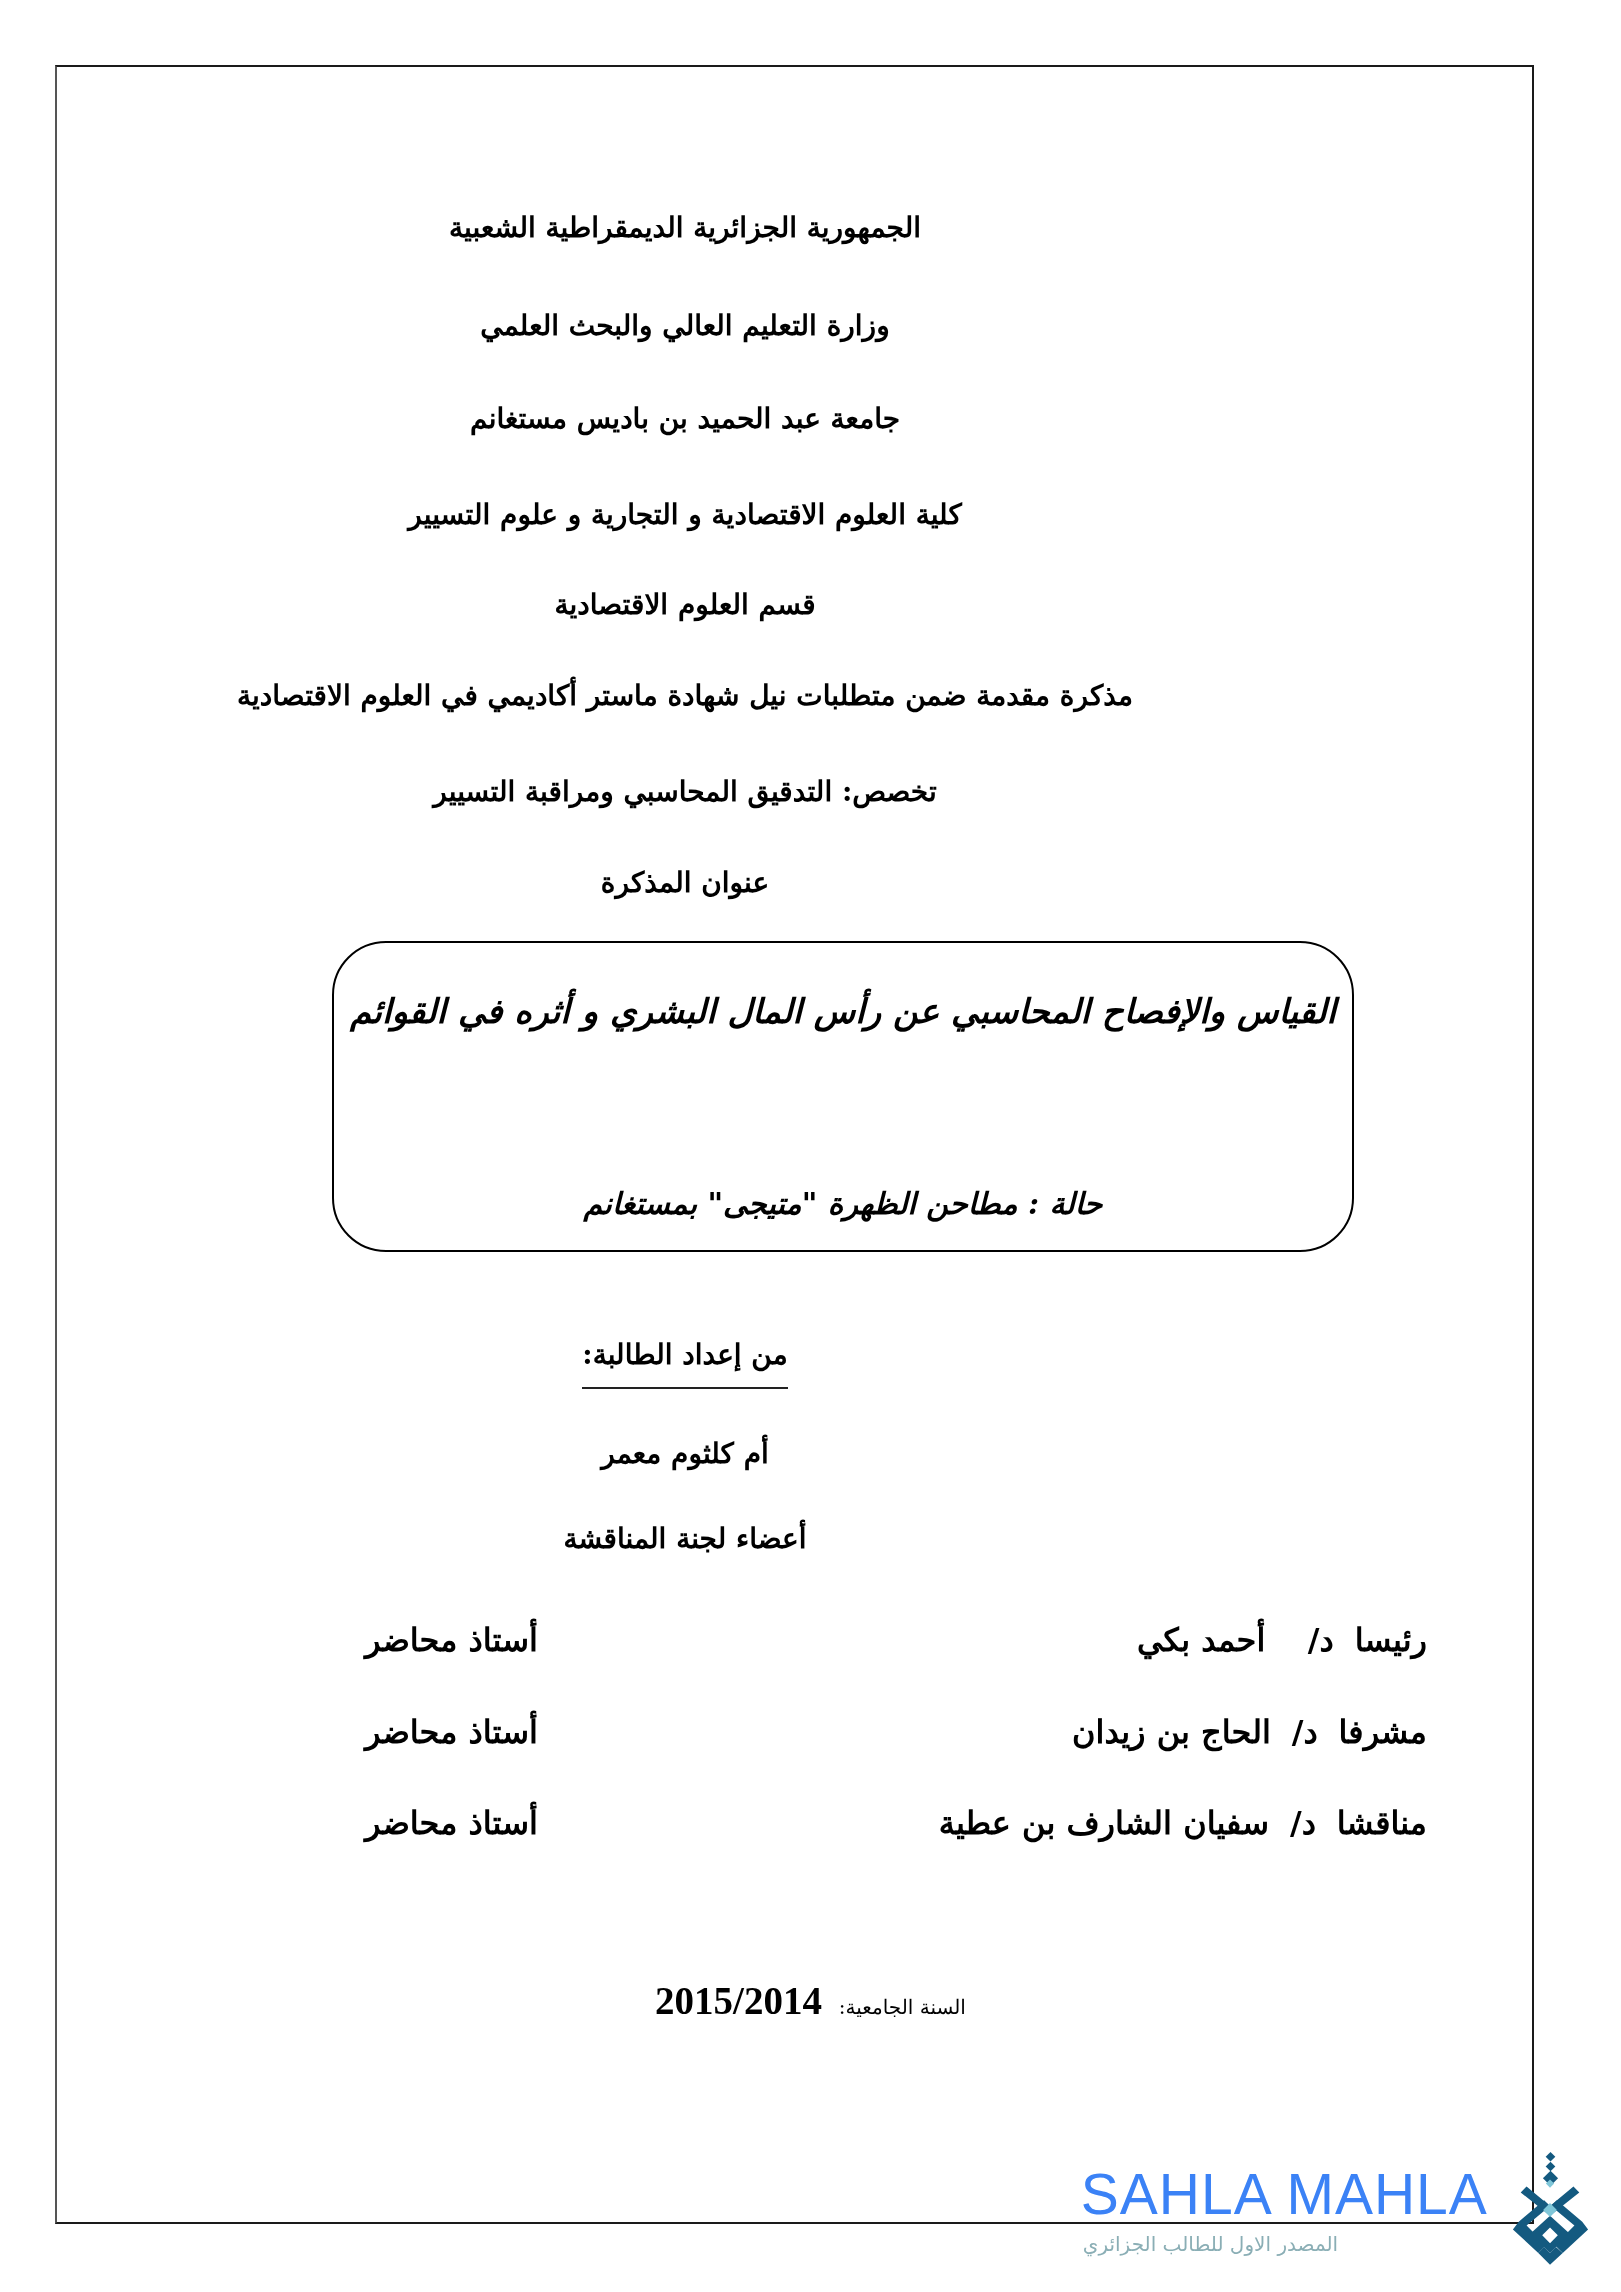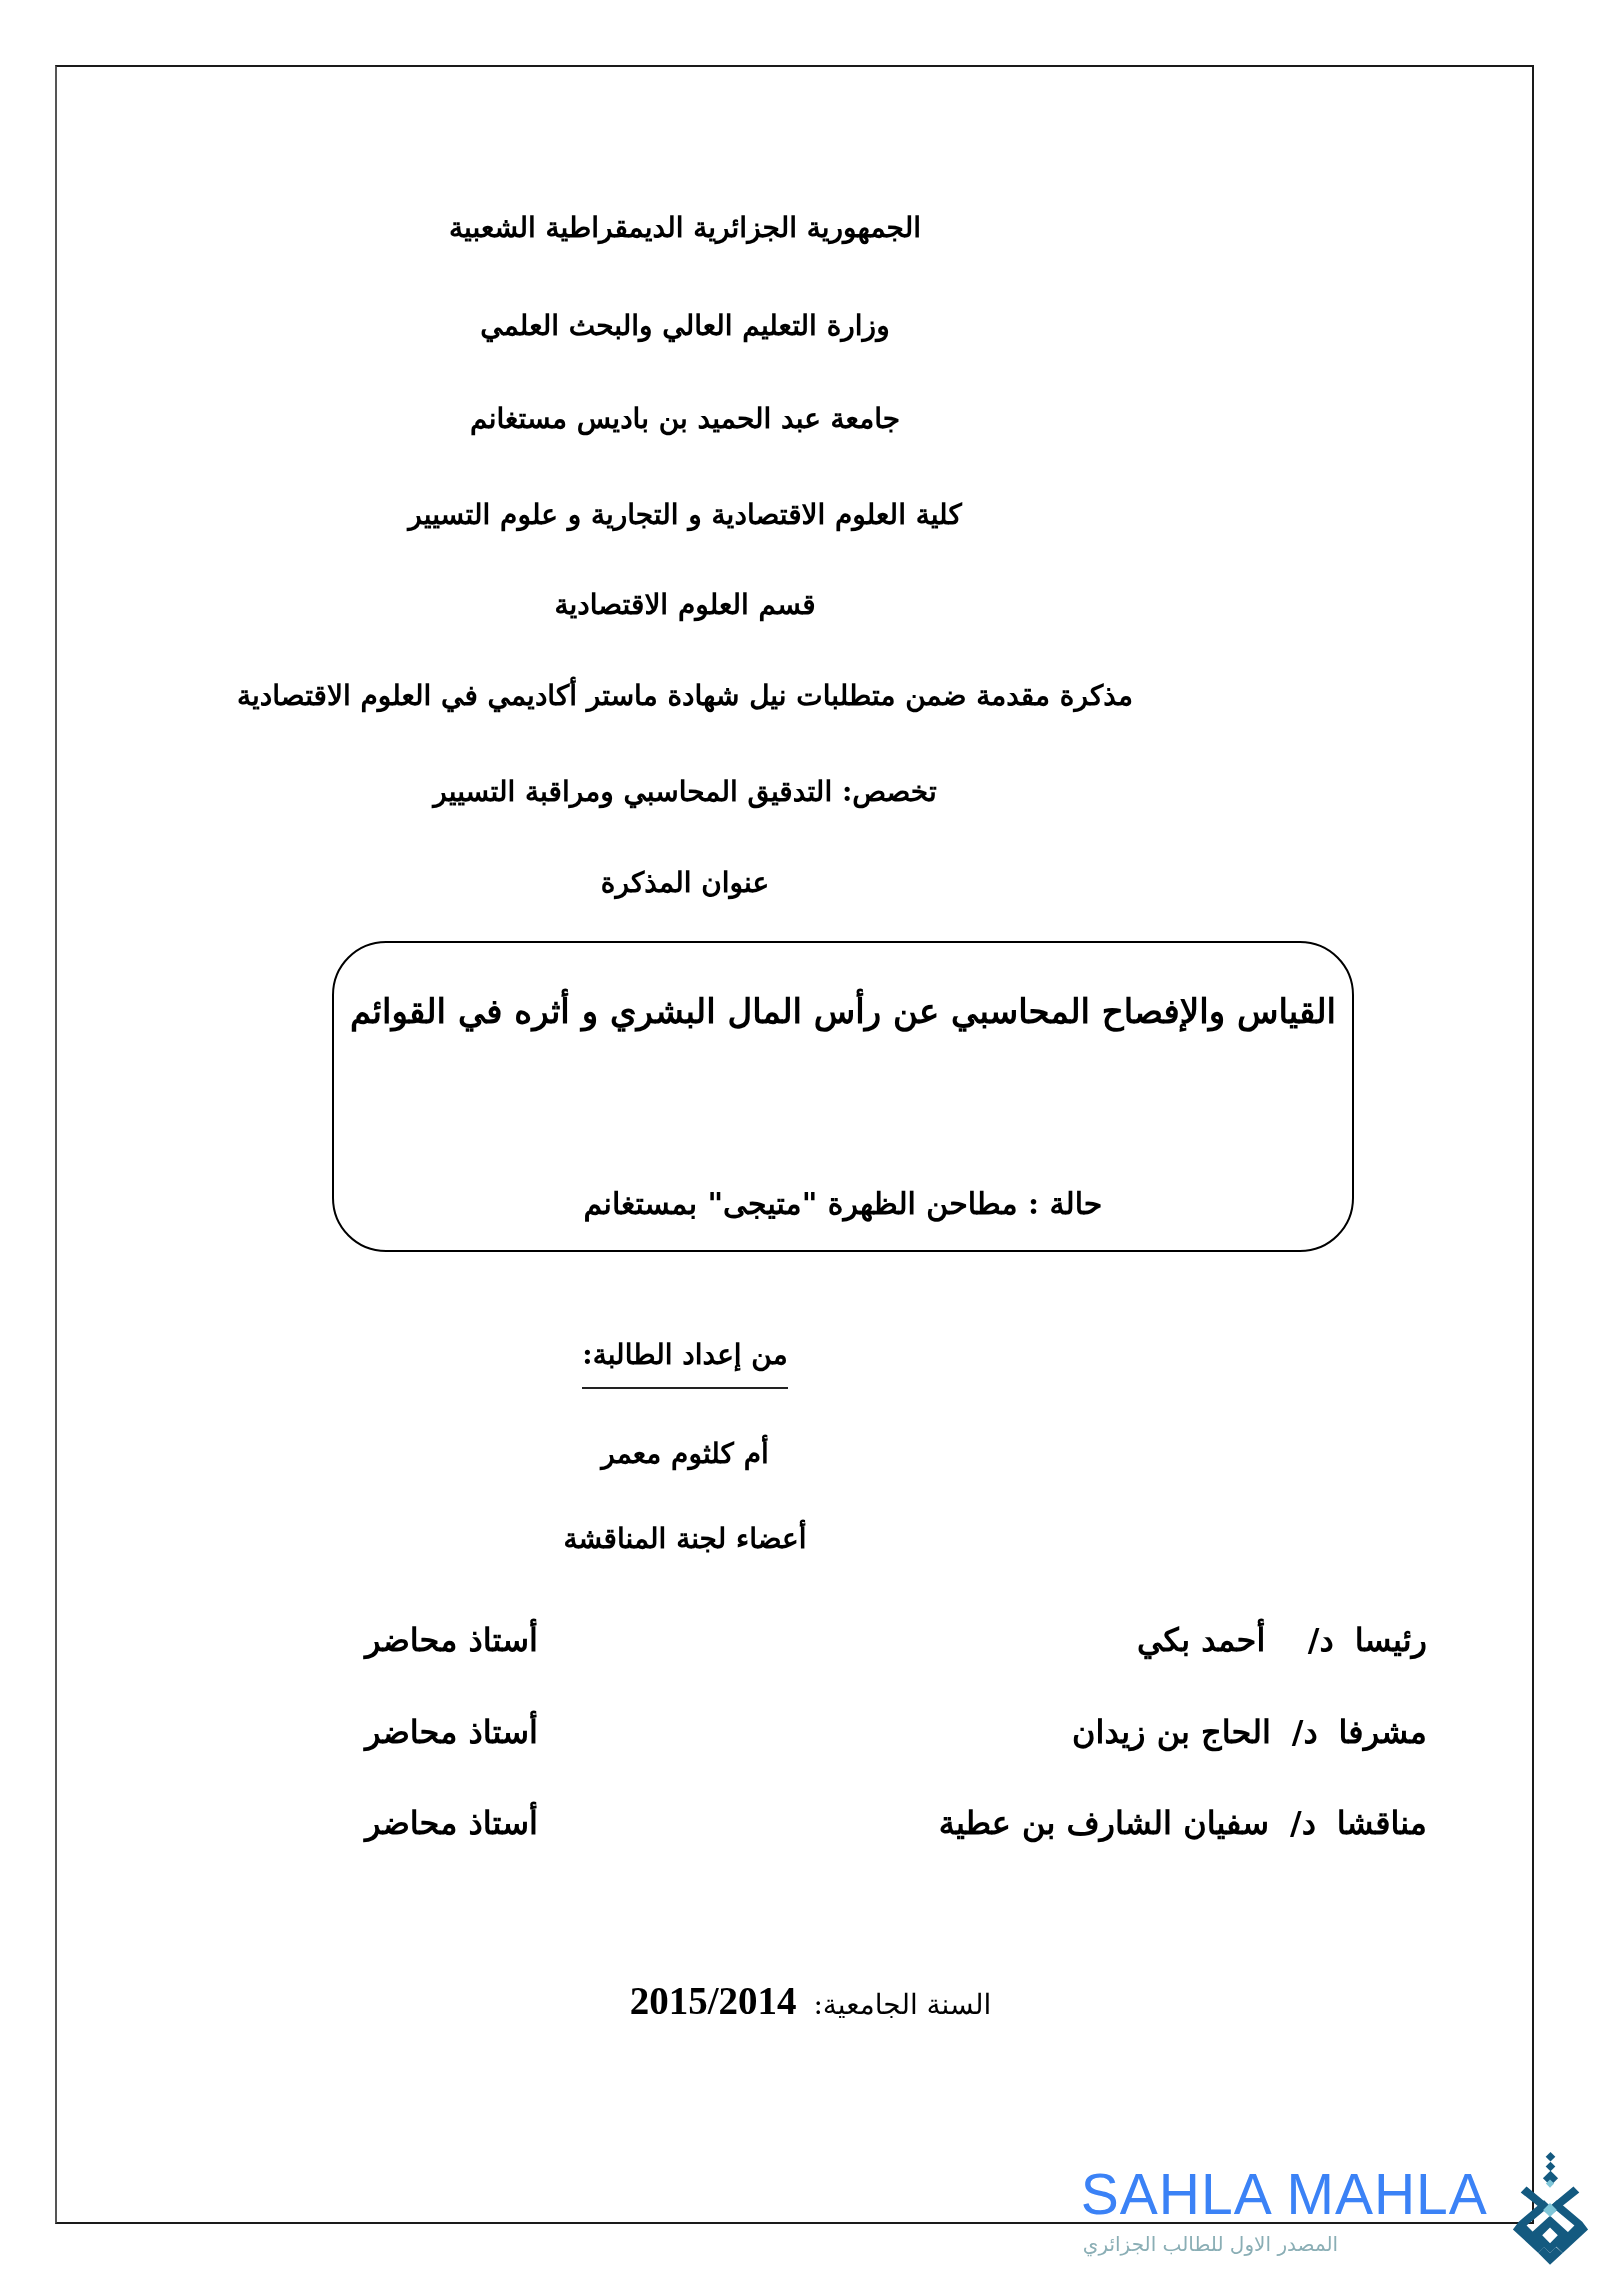--- a/index.html
+++ b/index.html
@@ -3,29 +3,29 @@
 <meta charset="utf-8">
 <style>
   html, body { margin: 0; padding: 0; background: #ffffff; }
   body { width: 1621px; height: 2293px; position: relative; overflow: hidden;
          font-family: "DejaVu Serif", "Liberation Serif", serif; color: #000; }
   .frame { position: absolute; left: 55px; top: 65px; width: 1479px; height: 2159px;
            border: 2px solid #1a1a1a; border-left-color: #555; box-sizing: border-box; }
   .line { position: absolute; left: 0; width: 1370px; text-align: center; direction: rtl;
           font-weight: bold; font-size: 28px; line-height: 39px; white-space: nowrap; }
   .title-box { position: absolute; left: 332px; top: 941px; width: 1022px; height: 311px;
-               border: 2px solid #000; border-radius: 54px; box-sizing: border-box; }
+               border: 2px solid #000; border-radius: 54px; box-sizing: border-box; font-style: italic; }
   .title-line { position: absolute; left: 0; width: 100%; text-align: center; direction: rtl;
                 font-weight: bold; font-size: 34px; line-height: 47px; white-space: nowrap; }
   .underlined { display: inline-block; border-bottom: 2.9px solid #222; padding-bottom: 13px; }
   .row { position: absolute; direction: rtl; font-weight: bold; font-size: 32px; line-height: 39px; white-space: nowrap; }
   .row .role { display: inline-block; }
   .row .sep { display: inline-block; margin: 0 9.8px; }
   .year { position: absolute; left: 0; width: 1621px; text-align: center; direction: rtl; line-height: 49px; white-space: nowrap; }
-  .year .label { font-size: 28px; }
+  .year .label { font-size: 20px; }
   .year .value { font-size: 39px; font-weight: bold; font-family: "Liberation Serif", serif; margin-right: 11.8px; text-align: right; }
   .logo { position: absolute; left: 1073px; top: 2151px; width: 529px; height: 118px; }
   .logo .brand { position: absolute; left: 7.8px; top: 13.7px; font-family: "Liberation Sans", sans-serif;
                  font-size: 57px; line-height: 59px; color: #3b82f6; letter-spacing: 1px; font-weight: normal; }
   .logo .tagline { position: absolute; left: 9.8px; top: 76px; width: 412px; text-align: left; direction: rtl;
                    font-size: 20px; line-height: 35px; color: #8aaeb5; font-family: "DejaVu Sans", sans-serif; }
   .logo .emblem { position: absolute; left: 436px; top: 0px; width: 83px; height: 116px; }
 </style>
 </head>
 <body>

